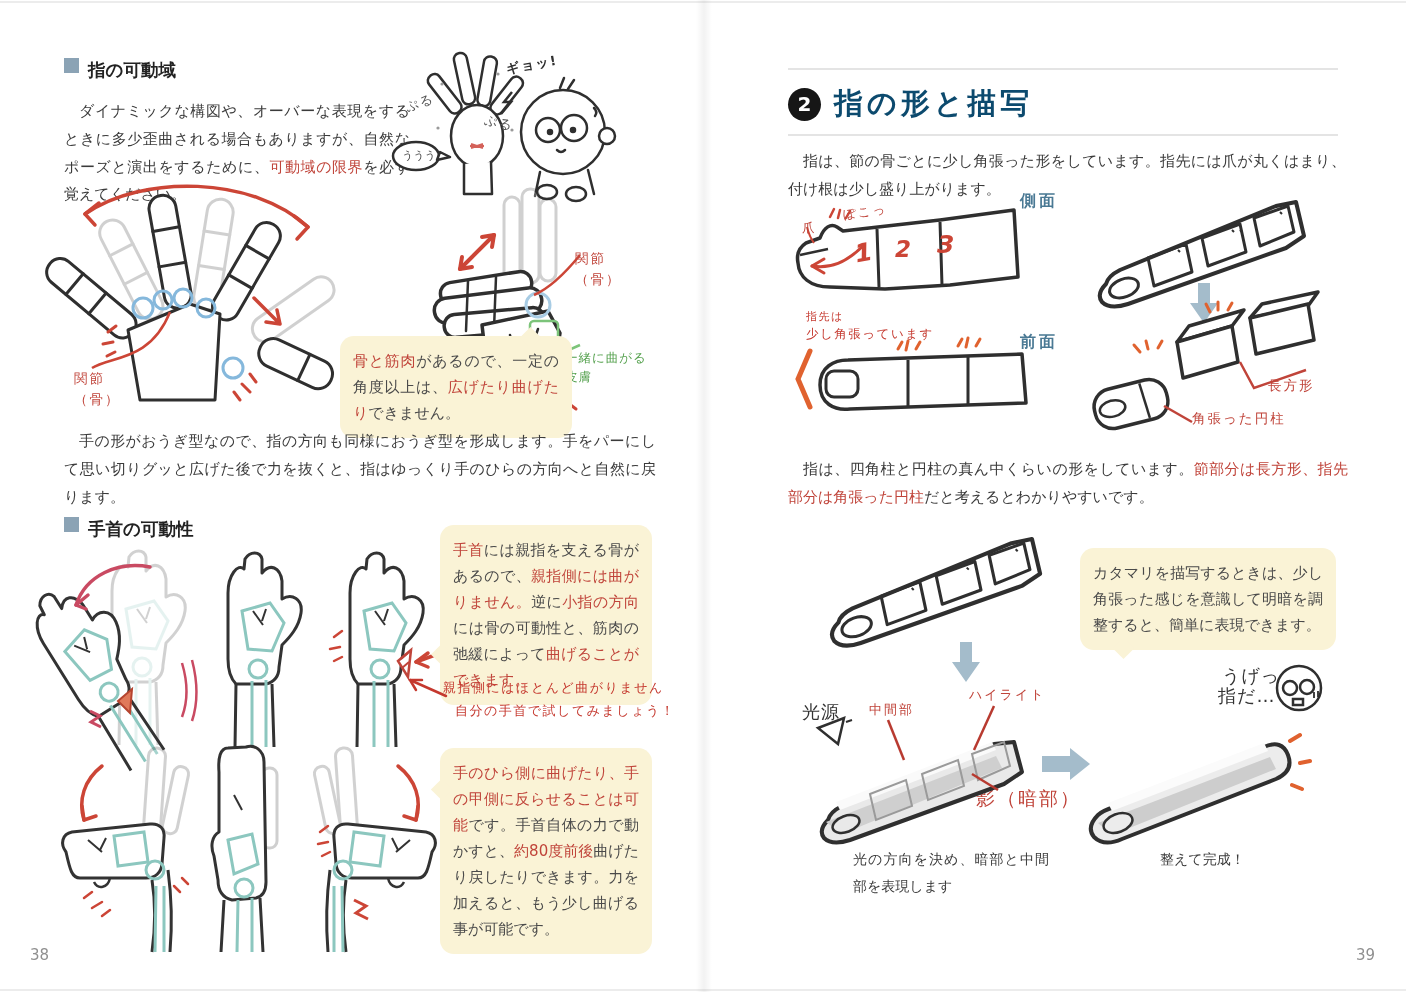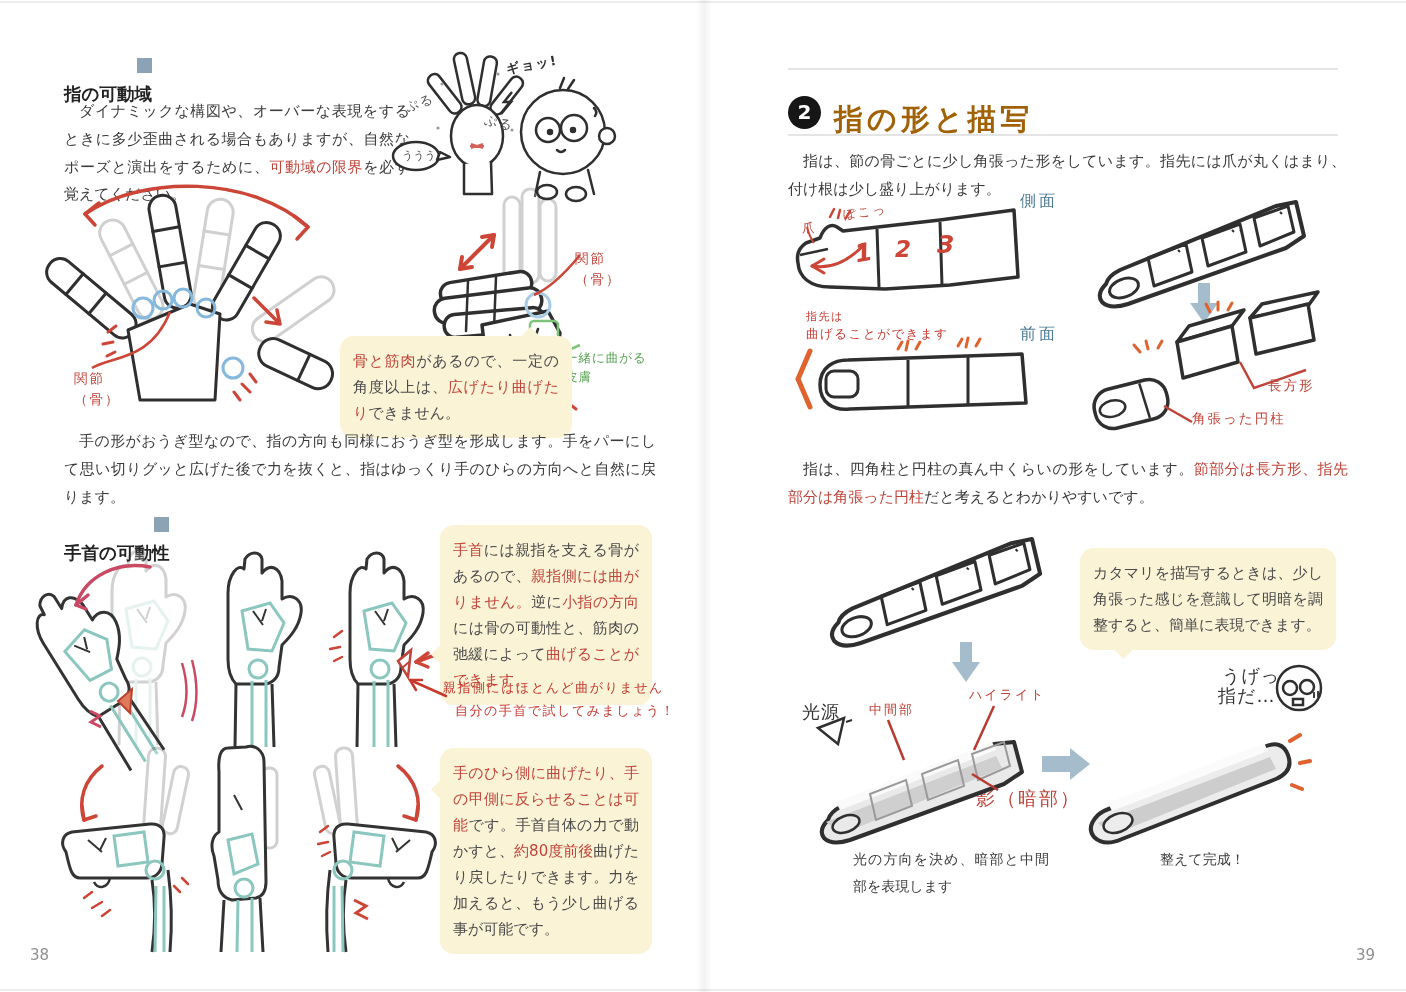--- a/index.html
+++ b/index.html
@@ -4,38 +4,38 @@
 <style>
 * {margin:0;padding:0;box-sizing:border-box;}
 html,body {background:#ffffff;}
 body {font-family:"DejaVu Sans","Liberation Sans",sans-serif;}
 .spread {position:relative;width:1406px;height:992px;background:#fff;overflow:hidden;color:#3b3b3b;}
 .abs {position:absolute;}
 .edge {position:absolute;left:0;width:100%;height:2px;background:#ececec;}
 .gutter {position:absolute;top:0;left:696px;width:16px;height:100%;
   background:linear-gradient(90deg,rgba(0,0,0,0) 0%,rgba(0,0,0,0.05) 50%,rgba(0,0,0,0) 100%);}
 .jp {text-align:justify;word-break:break-all;line-height:1.85;font-size:15px;color:#3b3b3b;text-indent:15px;}
-.heading {display:flex;align-items:flex-end;gap:9px;font-weight:bold;font-size:17.5px;color:#222;flex-direction:column;}
+.heading {display:flex;align-items:flex-start;gap:9px;font-weight:bold;font-size:17.5px;color:#222;}
 .heading .sq {width:15px;height:15px;background:#8ba3b5;flex:0 0 auto;}
 .red {color:#c0443a;}
 .bubble {position:absolute;background:#faf3d6;border-radius:14px;padding:12px 13px;
   font-size:15px;line-height:26px;text-align:justify;word-break:break-all;color:#4a4a4a;}
 .tail {position:absolute;width:15px;height:15px;background:#faf3d6;transform:rotate(45deg);}
 .hw {position:absolute;color:#c5382e;font-size:13px;letter-spacing:1.5px;white-space:nowrap;}
 .lbl-red {position:absolute;color:#c0443a;font-size:13.5px;letter-spacing:2px;white-space:nowrap;}
-.lbl-blue {position:absolute;color:#4a7994;font-size:16px;font-weight:normal;letter-spacing:3px;text-align:right;}
+.lbl-blue {position:absolute;color:#4a7994;font-size:16px;font-weight:bold;letter-spacing:3px;text-align:right;}
 .lbl-green {position:absolute;color:#55a14e;font-size:12.5px;letter-spacing:1px;line-height:19px;}
 .lbl-dark {position:absolute;color:#333;font-size:18px;letter-spacing:1px;white-space:nowrap;}
 .segnum {position:absolute;color:#cc4536;font-weight:bold;font-style:italic;}
 .pagenum {position:absolute;color:#8f8f8f;font-size:15px;}
 .rule {position:absolute;height:2px;background:#e4e4e4;}
 .h2 {position:absolute;display:flex;align-items:center;gap:13px;}
 .hnum {width:33px;height:33px;background:#161616;color:#fff;border-radius:50%;
   display:inline-flex;align-items:center;justify-content:center;font-size:20px;font-weight:bold;}
-.h2t {font-size:29px;font-weight:bold;color:#a16207;letter-spacing:4px;margin-top:16px;}
+.h2t {font-size:29px;font-weight:bold;color:#0c4a6e;letter-spacing:4px;}
 .caption {position:absolute;font-size:14px;line-height:27px;color:#3b3b3b;text-align:justify;word-break:break-all;}
 svg {position:absolute;overflow:visible;}
 </style>
 </head>
 <body>
 
 <div class="spread">
   <div class="edge" style="top:1px"></div>
   <div class="edge" style="bottom:1px"></div>
   <div class="gutter"></div>
@@ -338,22 +338,22 @@
       <path d="M40,12 L44,4 M48,13 L50,5 M56,13 L60,6"></path>
     </g>
   </svg>
   <span class="lbl-red" style="left:843px;top:204px;font-size:12.5px;transform:rotate(-8deg)">ぽこっ</span>
   <span class="lbl-red" style="left:802px;top:220px;font-size:12.5px">爪</span>
   <span class="segnum" style="left:855px;top:238px;font-size:25px;transform:rotate(-10deg)">1</span>
   <span class="segnum" style="left:895px;top:236px;font-size:23px">2</span>
   <span class="segnum" style="left:937px;top:230px;font-size:25px">3</span>
 
   <span class="hw" style="left:806px;top:309px;font-size:11px">指先は</span>
-  <span class="hw" style="left:806px;top:326px;font-size:12.5px">曲げることができます</span>
-  <span class="lbl-blue" style="left:1020px;top:324px">前面</span>
+  <span class="hw" style="left:806px;top:326px;font-size:12.5px">少し角張っています</span>
+  <span class="lbl-blue" style="left:1020px;top:332px">前面</span>
 
   <svg style="left:790px;top:345px" width="245" height="82" viewBox="0 0 245 82">
     <path d="M30,40 C30,22 44,15 58,15 L232,9 L236,58 L60,64 C44,66 30,58 30,40 Z" fill="#fff" stroke="#2f2f2f" stroke-width="3.5" stroke-linejoin="round"></path>
     <rect x="36" y="26" width="32" height="26" rx="8" fill="#fff" stroke="#2f2f2f" stroke-width="3"></rect>
     <path d="M118,15 L118,62 M178,12 L178,60" stroke="#2f2f2f" stroke-width="3" fill="none"></path>
     <g stroke="#e0622f" stroke-width="3" stroke-linecap="round">
       <path d="M108,4 L112,-3 M116,5 L118,-4 M126,4 L130,-3"></path>
       <path d="M168,1 L172,-6 M176,2 L178,-7 M186,1 L190,-6"></path>
     </g>
     <path d="M20,6 L8,34 L20,62" stroke="#e0622f" stroke-width="5" fill="none" stroke-linecap="round"></path>

